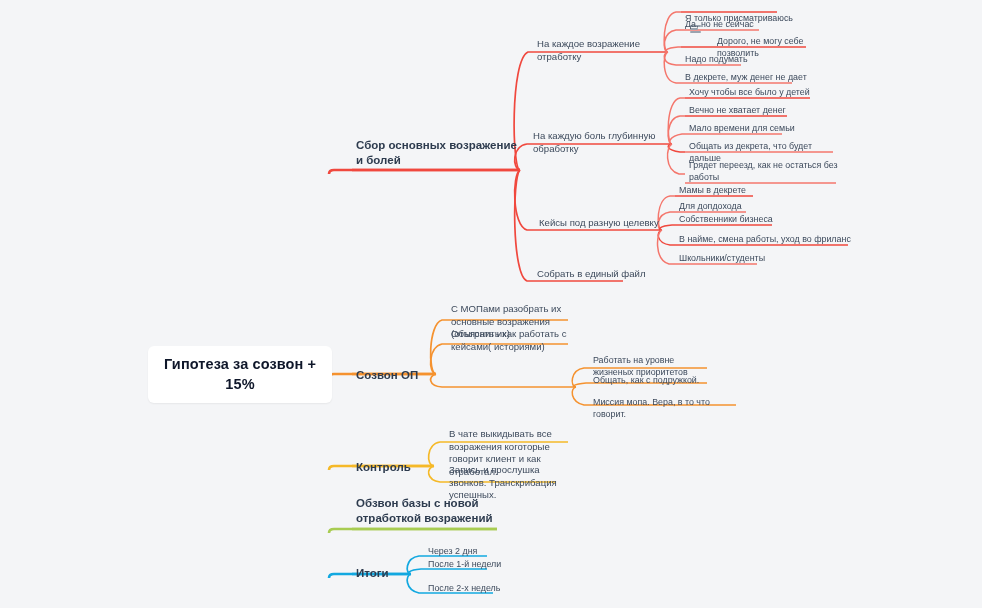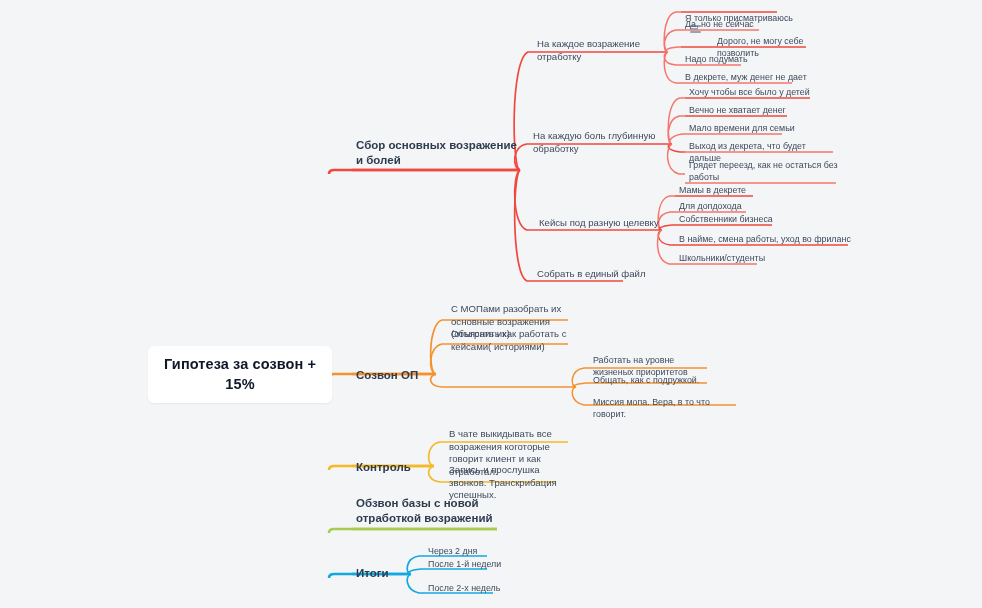--- a/index.html
+++ b/index.html
@@ -174,21 +174,21 @@
     <span>Я только присматриваюсь</span><span class="note-ico"><i></i><i></i><i></i></span>
   </div>
   <div class="node b3" style="left:685px;top:19px;width:120px;">Да, но не сейчас</div>
   <div class="node b3" style="left:685px;top:36px;width:130px;margin-left:32px;">Дорого, не могу себе позволить</div>
   <div class="node b3" style="left:685px;top:54px;width:120px;">Надо подумать</div>
   <div class="node b3" style="left:685px;top:72px;width:130px;">В декрете, муж денег не дает</div>
 
   <div class="node b3" style="left:689px;top:87px;width:130px;">Хочу чтобы все было у детей</div>
   <div class="node b3" style="left:689px;top:105px;width:130px;">Вечно не хватает денег</div>
   <div class="node b3" style="left:689px;top:123px;width:130px;">Мало времени для семьи</div>
-  <div class="node b3" style="left:689px;top:141px;width:146px;">Выход из декрета, что будет дальше</div>
+  <div class="node b3" style="left:689px;top:141px;width:146px;">Общать из декрета, что будет дальше</div>
   <div class="node b3" style="left:689px;top:160px;width:150px;">Грядет переезд, как не остаться без работы</div>
 
   <div class="node b3" style="left:679px;top:185px;width:130px;">Мамы в декрете</div>
   <div class="node b3" style="left:679px;top:201px;width:130px;">Для допдохода</div>
   <div class="node b3" style="left:679px;top:214px;width:130px;">Собственники бизнеса</div>
   <div class="node b3" style="left:679px;top:234px;width:175px;">В найме, смена работы, уход во фриланс</div>
   <div class="node b3" style="left:679px;top:253px;width:130px;">Школьники/студенты</div>
 
   <div class="node b1" style="left:356px;top:368px;width:90px;">Созвон ОП</div>
   <div class="node b2" style="left:451px;top:328px;width:122px;">Объяснить как работать с кейсами( историями)</div>

